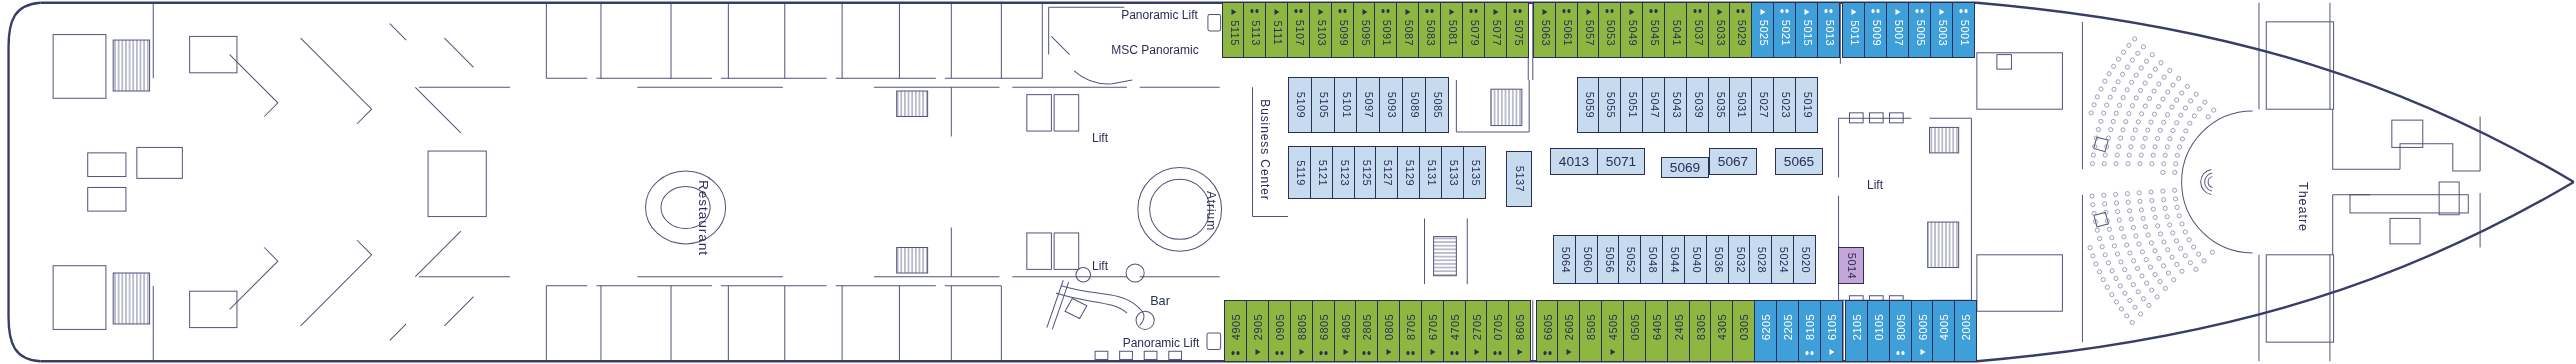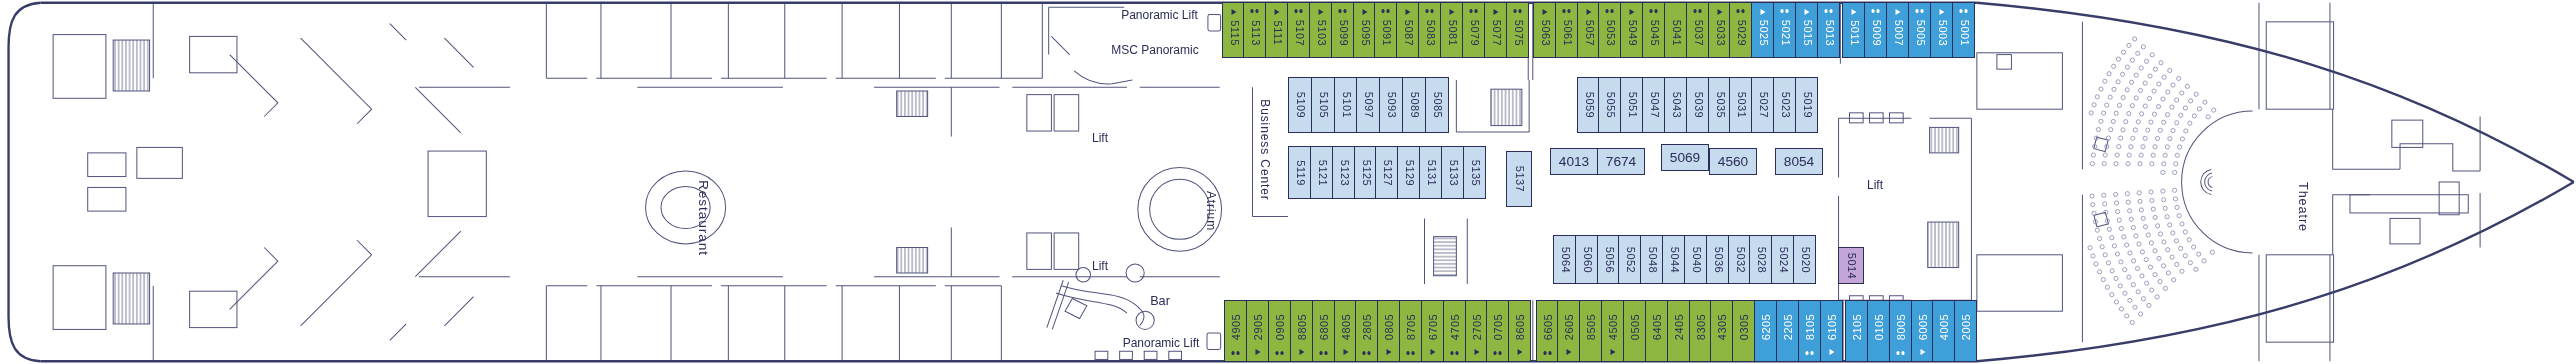--- a/index.html
+++ b/index.html
@@ -646,30 +646,30 @@
       <div class="cab c-pale" style="left: 1463px; top: 146px; width: 23px; height: 53px;">
         <span class="num" style="transform: translate(-50%, -50%) rotate(90deg); top: 50%;">5135</span>
       </div>
       <div class="cab c-pale" style="left: 1506px; top: 151px; width: 26.4px; height: 56px;">
         <span class="num" style="transform: translate(-50%, -50%) rotate(90deg); top: 50%;">5137</span>
       </div>
       <div class="cab c-pale wide" style="left: 1550px; top: 148px; width: 48px; height: 27px;">
         <span class="num">4013</span>
       </div>
       <div class="cab c-pale wide" style="left: 1597px; top: 148px; width: 48px; height: 27px;">
-        <span class="num">7674</span>
-      </div>
-      <div class="cab c-pale wide" style="left: 1661px; top: 144px; width: 48px; height: 27px;">
+        <span class="num">5071</span>
+      </div>
+      <div class="cab c-pale wide" style="left: 1661px; top: 157px; width: 48px; height: 21px;">
         <span class="num">5069</span>
       </div>
       <div class="cab c-pale wide" style="left: 1709px; top: 148px; width: 48px; height: 27px;">
-        <span class="num">4560</span>
+        <span class="num">5067</span>
       </div>
       <div class="cab c-pale wide" style="left: 1775px; top: 148px; width: 48px; height: 27px;">
-        <span class="num">8054</span>
+        <span class="num">5065</span>
       </div>
       <div class="cab c-pale" style="left: 1553px; top: 235px; width: 23px; height: 49px;">
         <span class="num" style="transform: translate(-50%, -50%) rotate(90deg); top: 50%;">5064</span>
       </div>
       <div class="cab c-pale" style="left: 1575px; top: 235px; width: 23px; height: 49px;">
         <span class="num" style="transform: translate(-50%, -50%) rotate(90deg); top: 50%;">5060</span>
       </div>
       <div class="cab c-pale" style="left: 1597px; top: 235px; width: 23px; height: 49px;">
         <span class="num" style="transform: translate(-50%, -50%) rotate(90deg); top: 50%;">5056</span>
       </div>

